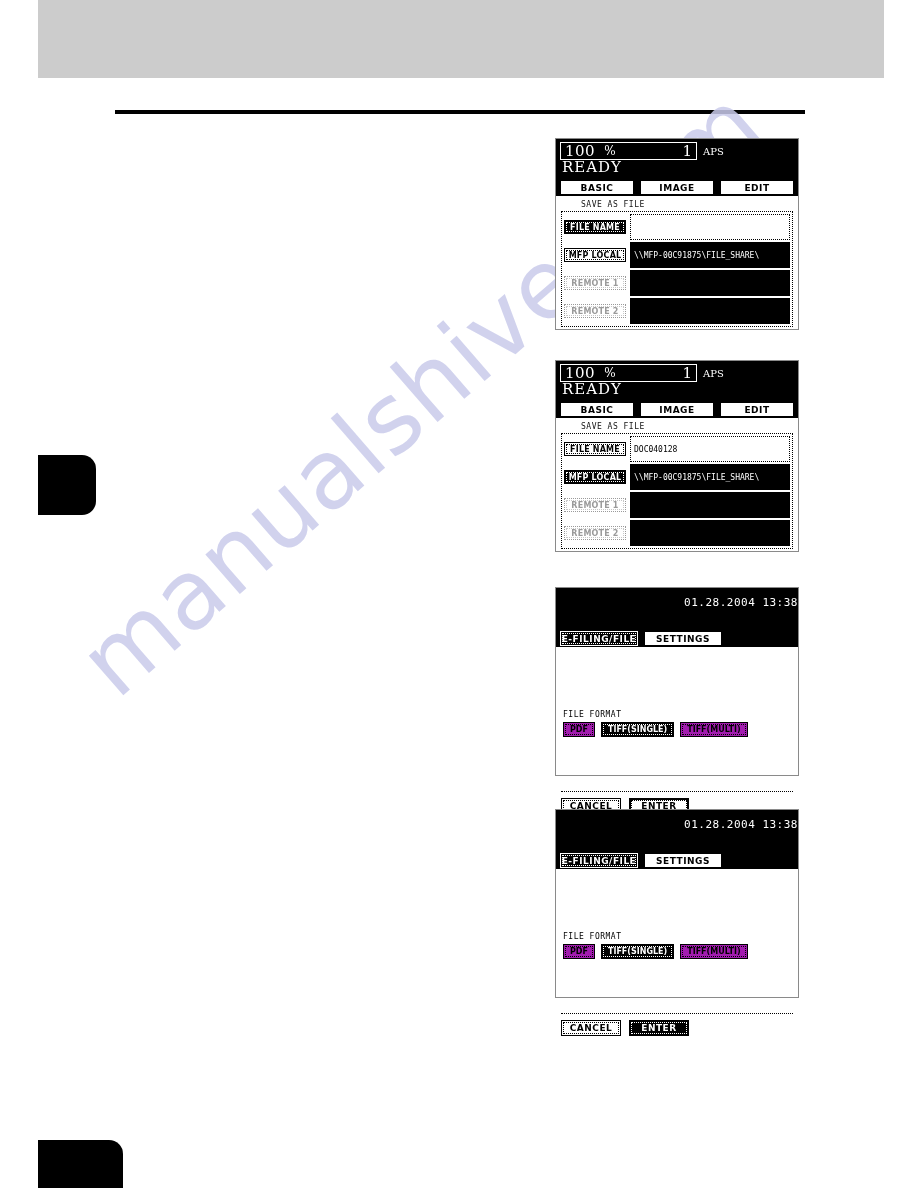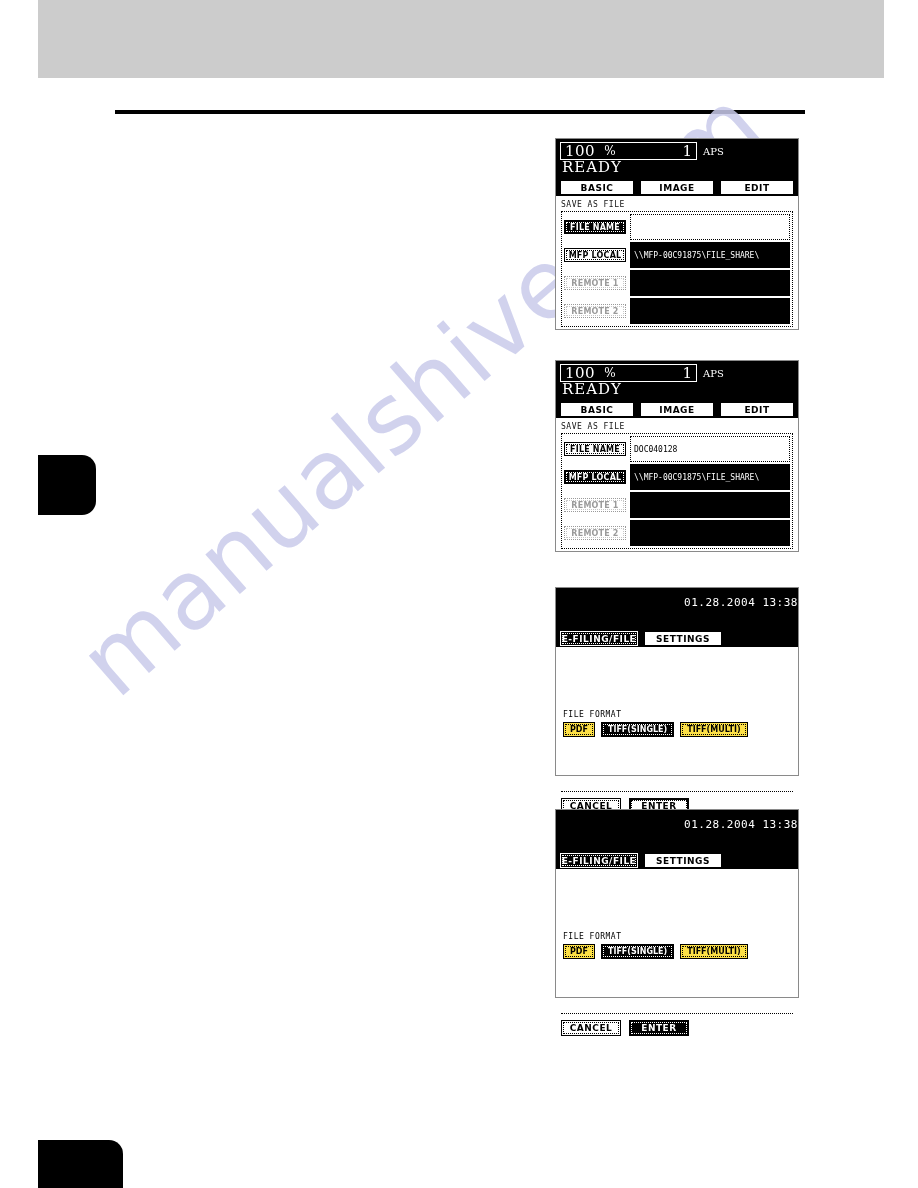--- a/index.html
+++ b/index.html
@@ -197,20 +197,21 @@
     box-sizing: border-box;
   }
   .lcd-body.file { height: calc(100% - 59px); margin-top: 45px; }
 
   .section-label {
     font-family: "DejaVu Sans Mono", monospace;
     font-size: 8px;
     letter-spacing: .5px;
     color: #111111;
     margin-bottom: 2px;
+    margin-left: 20px;
   }
 
   .dest-frame {
     border: 1px dotted #000000;
     padding: 2px;
   }
   .dest-row {
     display: flex;
     align-items: center;
     margin-bottom: 2px;
@@ -283,21 +284,21 @@
     display: flex;
     gap: 6px;
     padding-left: 2px;
   }
   .fmt-btn {
     height: 15px;
     box-sizing: border-box;
     border: 1px solid #000000;
     outline: 1px dotted #000000;
     outline-offset: -3px;
-    background: #fde047;
+    background: #a21caf;
     color: #000000;
     font-family: "DejaVu Sans", sans-serif;
     font-size: 8px;
     font-weight: bold;
     display: flex;
     align-items: center;
     justify-content: center;
     padding: 0 6px;
   }
   .fmt-btn.sel {

